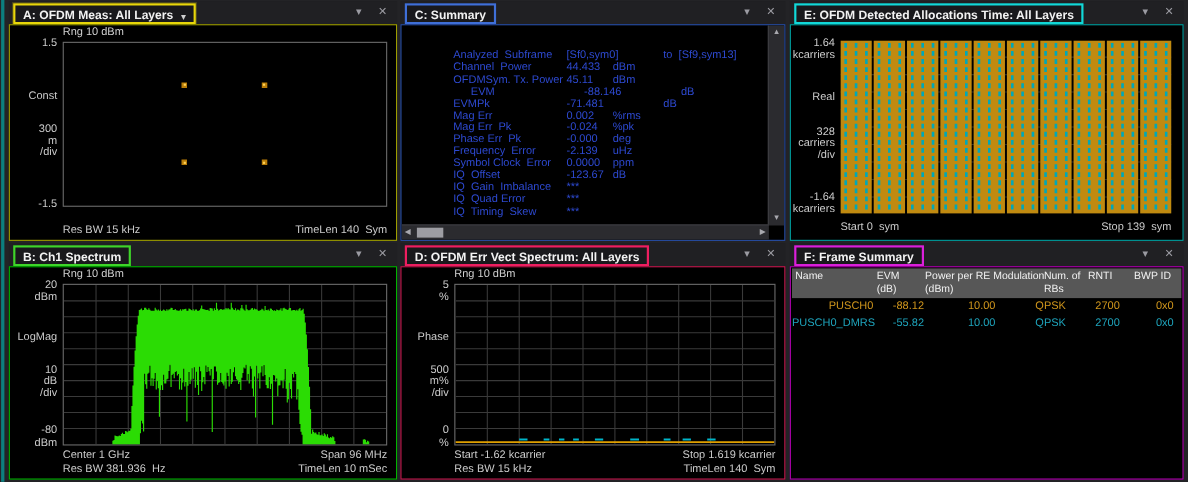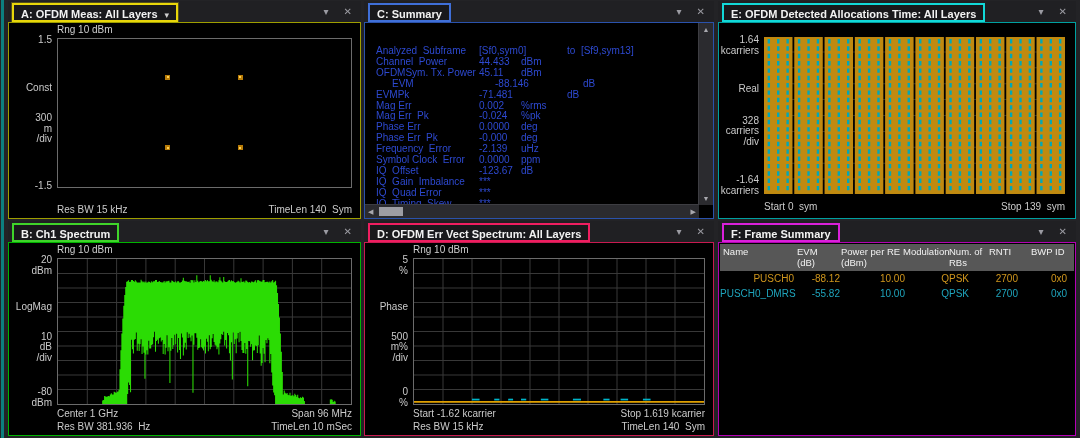--- a/index.html
+++ b/index.html
@@ -37,21 +37,21 @@
   .yl-top{top:-3px}.yl-fmt{top:30%}.yl-div{top:50%}.yl-bot{bottom:-3px}
   .xrow{position:absolute;left:48px;right:8px;display:flex;justify-content:space-between;color:#cbcbcb;font-size:10px;white-space:pre;}
   .xrow-e{position:absolute;left:45px;right:10px;display:flex;justify-content:space-between;color:#cbcbcb;font-size:10px;white-space:pre;}
   .x1{bottom:16px}.x2{bottom:3px}.xe{bottom:6px}
   svg{position:absolute;inset:0;width:100%;height:100%;}
   
   .cpt{position:absolute;width:5px;height:5px;margin:-3px 0 0 -3px;background:#b97c07;}
   .cpt i{position:absolute;left:1.5px;top:1.5px;width:2px;height:2px;background:#ffd257;}
   
   .c-rows{position:absolute;left:1px;top:1px;right:15px;bottom:14px;overflow:hidden;padding:22px 0 0 10px;}
-  .srow{white-space:pre;font-size:10px;line-height:10.9px;}
+  .srow{white-space:pre;font-size:10px;line-height:10.9px;margin-left:36px;}
   .sl{display:inline-block;width:103px;}
   .sv{display:inline-block;width:42px;}
   .far .sv{width:88px;}
   .vscroll{position:absolute;top:0;right:0;bottom:13px;width:14px;background:#2b2b2f;border-left:1px solid #3d3d42;display:flex;flex-direction:column;justify-content:space-between;align-items:center;}
   .hscroll{position:absolute;left:0;right:14px;bottom:0;height:13px;background:#2b2b2f;border-top:1px solid #3d3d42;display:flex;justify-content:space-between;align-items:center;}
   .sarr{color:#a8a8ae;font-size:7px;line-height:11px;padding:1px 3px;}
   .hthumb{position:absolute;left:14px;top:2px;height:9px;width:24px;background:#9d9da3;}
   
   .ftable{position:absolute;inset:1px;font-size:10px;}
   .fhead{display:flex;background:#575757;color:#f2f2f2;height:27px;align-items:flex-start;}
@@ -118,21 +118,20 @@
   </div>
   <div class="content">
     <div class="c-rows" id="c-rows">
         <div class="srow far" style="color: rgb(45, 73, 208);"><span class="sl">Analyzed  Subframe</span><span class="sv">[Sf0,sym0]</span><span class="su">to  [Sf9,sym13]</span></div>
         <div class="srow" style="color: rgb(45, 73, 208);"><span class="sl">Channel  Power</span><span class="sv">44.433</span><span class="su">dBm</span></div>
         <div class="srow" style="color: rgb(45, 73, 208);"><span class="sl">OFDMSym. Tx. Power</span><span class="sv">45.11</span><span class="su">dBm</span></div>
         <div class="srow far" style="color: rgb(45, 73, 208); padding-left: 16px;"><span class="sl">EVM</span><span class="sv">-88.146</span><span class="su">dB</span></div>
         <div class="srow far" style="color: rgb(45, 73, 208);"><span class="sl">EVMPk</span><span class="sv">-71.481</span><span class="su">dB</span></div>
         <div class="srow" style="color: rgb(45, 73, 208);"><span class="sl">Mag Err</span><span class="sv">0.002</span><span class="su">%rms</span></div>
         <div class="srow" style="color: rgb(45, 73, 208);"><span class="sl">Mag Err  Pk</span><span class="sv">-0.024</span><span class="su">%pk</span></div>
-        <div class="srow" style="color: rgb(45, 73, 208);"><span class="sl">Phase Err</span><span class="sv">0.0000</span><span class="su">deg</span></div>
         <div class="srow" style="color: rgb(45, 73, 208);"><span class="sl">Phase Err  Pk</span><span class="sv">-0.000</span><span class="su">deg</span></div>
         <div class="srow" style="color: rgb(45, 73, 208);"><span class="sl">Frequency  Error</span><span class="sv">-2.139</span><span class="su">uHz</span></div>
         <div class="srow" style="color: rgb(45, 73, 208);"><span class="sl">Symbol Clock  Error</span><span class="sv">0.0000</span><span class="su">ppm</span></div>
         <div class="srow" style="color: rgb(45, 73, 208);"><span class="sl">IQ  Offset</span><span class="sv">-123.67</span><span class="su">dB</span></div>
         <div class="srow" style="color: rgb(45, 73, 208);"><span class="sl">IQ  Gain  Imbalance</span><span class="sv">***</span><span class="su"></span></div>
         <div class="srow" style="color: rgb(45, 73, 208);"><span class="sl">IQ  Quad Error</span><span class="sv">***</span><span class="su"></span></div>
         <div class="srow" style="color: rgb(45, 73, 208);"><span class="sl">IQ  Timing  Skew</span><span class="sv">***</span><span class="su"></span></div>
       </div>
     <div class="vscroll">
       <span class="sarr">▲</span>

